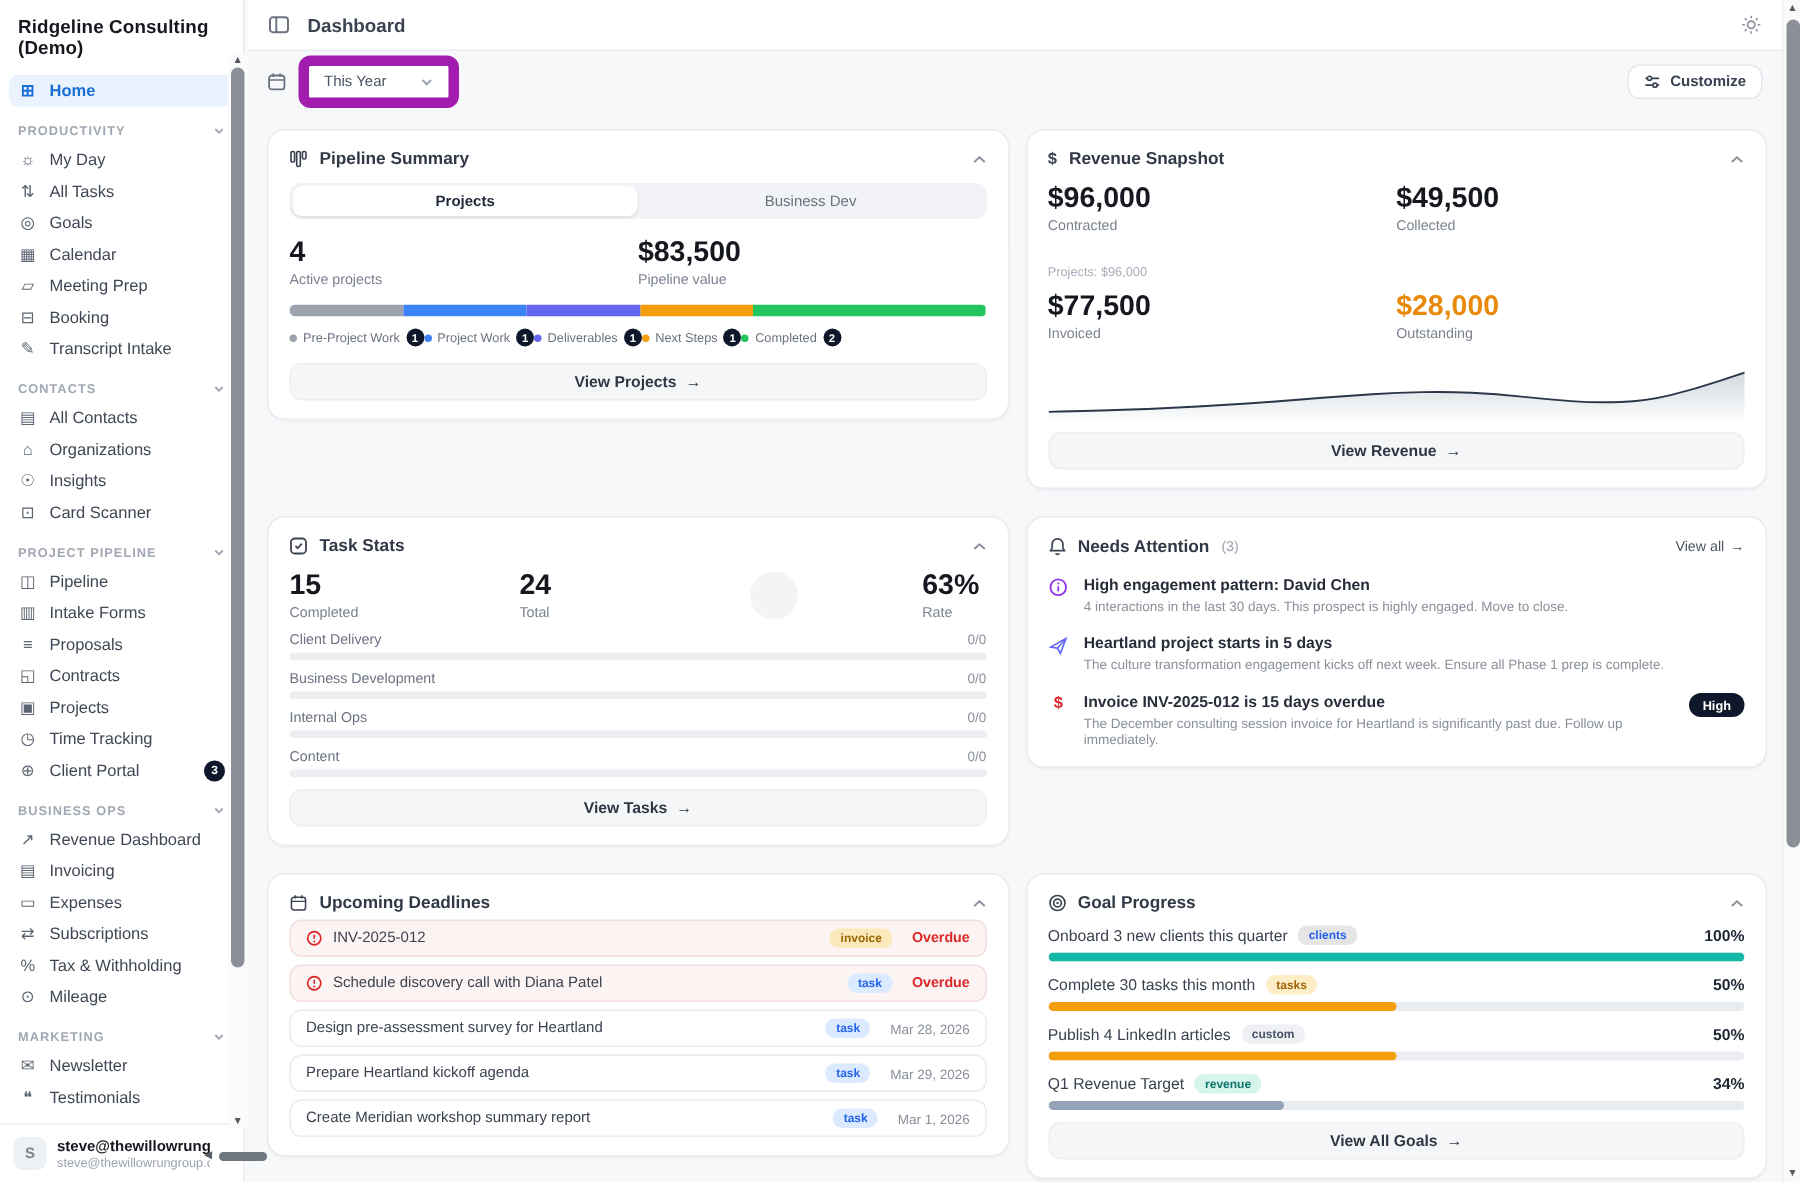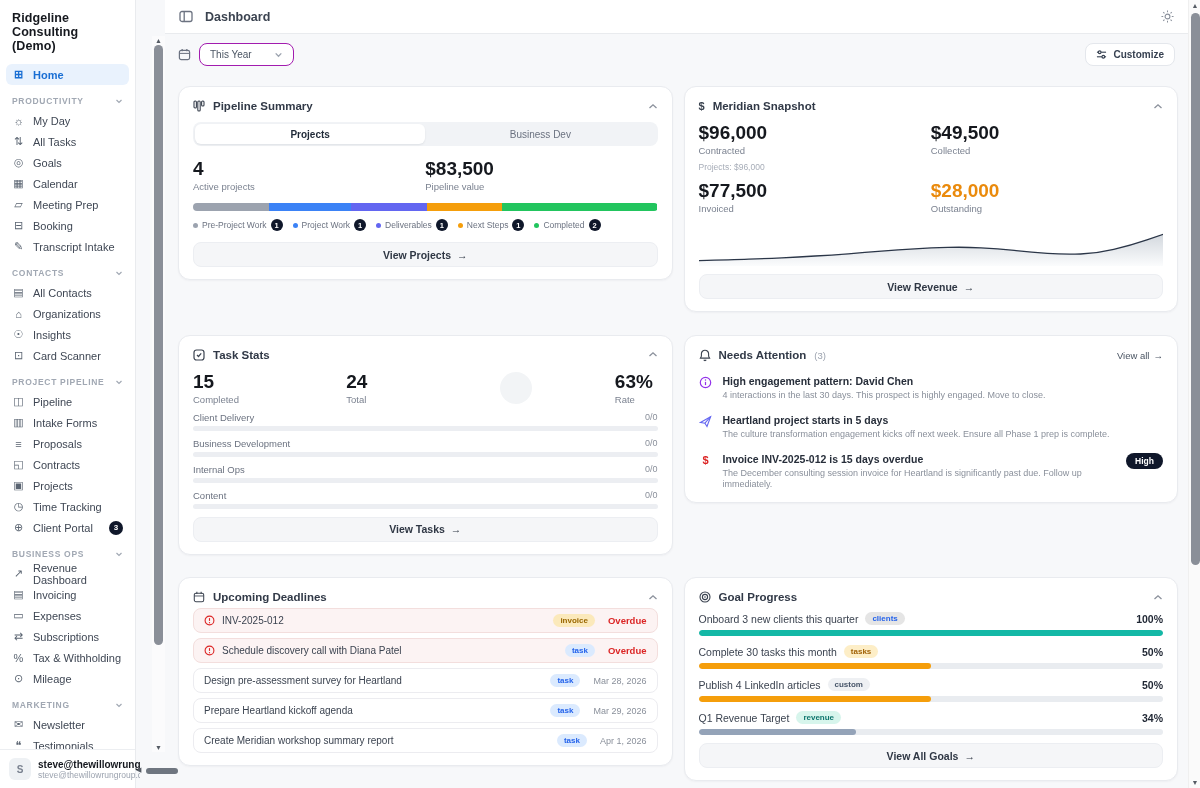--- a/index.html
+++ b/index.html
@@ -1,20 +1,20 @@
 <!DOCTYPE html>
 <html><head>
 <meta charset="utf-8">
 <style>
   * { box-sizing: border-box; margin: 0; padding: 0; }
   html,body { width:1200px; height:788px; overflow:hidden; }
   body { font-family:"Liberation Sans", sans-serif; background:#f7f8fa; position:relative; color:#1f2633; }
 
   
-  .sidebar { position:absolute; left:0; top:0; width:136px; height:788px; background:#fff; border-right:1px solid #e9ebee; display:flex; flex-direction:column; }
+  .sidebar { position:absolute; left:0; top:0; width:163px; height:788px; background:#fff; border-right:1px solid #e9ebee; display:flex; flex-direction:column; }
   .brand { padding:11px 12px 9px; font-size:12.5px; font-weight:bold; color:#15181e; letter-spacing:.1px; }
   .nav { flex:1; padding:2px 6px; overflow:hidden; }
   .nitem { display:flex; align-items:center; gap:8px; padding:0 6px; height:21px; border-radius:6px; font-size:11px; color:#3f4754; cursor:pointer; }
   .nitem.active { background:#e9f2fd; color:#1a6fd4; font-weight:bold; }
   .nitem.active .g { color:#1a6fd4; }
   .g { width:13px; text-align:center; color:#5b6572; font-size:11px; flex:none; }
   .sec { display:flex; align-items:center; justify-content:space-between; margin:11px 6px 4px; font-size:8.5px; font-weight:bold; letter-spacing:.7px; color:#a1a8b3; }
   .navybadge { margin-left:auto; background:#0f172a; color:#fff; font-size:8px; font-weight:bold; width:14px; height:14px; border-radius:50%; display:flex; align-items:center; justify-content:center; }
   .side-footer { border-top:1px solid #eceef1; padding:8px 9px; display:flex; gap:7px; align-items:center; }
   .avatar { width:22px; height:22px; border-radius:6px; background:#eef1f4; color:#7a8290; font-size:10px; font-weight:bold; display:flex; align-items:center; justify-content:center; flex:none; }
@@ -29,21 +29,21 @@
   .hscroll-arr { position:absolute; left:136px; top:766px; font-size:7px; color:#555b64; z-index:6; }
 
   
   .main { position:absolute; left:165px; right:12px; top:0; bottom:0; display:flex; flex-direction:column; overflow:hidden; }
   .topbar { height:34px; background:#fff; border-bottom:1px solid #e9ebee; display:flex; align-items:center; gap:12px; padding:0 14px; flex:none; }
   .ptoggle { color:#6b7280; display:flex; }
   .page-title { font-size:12.5px; font-weight:bold; color:#3b4350; }
   .theme { margin-left:auto; color:#8a909b; display:flex; }
   .filter-row { height:40px; display:flex; align-items:center; gap:8px; padding:0 13px; flex:none; }
   .cal-ic { color:#6b7280; display:flex; }
-  .select { display:flex; align-items:center; gap:22px; background:#fff; border:1px solid #a21caf; border-radius:8px; padding:5px 10px; font-size:10px; color:#4b5563; cursor:pointer; }
+  .select { display:flex; align-items:center; gap:22px; background:#fff; border:7px solid #a21caf; border-radius:8px; padding:5px 10px; font-size:10px; color:#4b5563; cursor:pointer; }
   .customize { margin-left:auto; display:flex; gap:6px; align-items:center; background:#fff; border:1px solid #e4e7ec; border-radius:8px; padding:5px 10px; font-size:10px; font-weight:bold; color:#374151; cursor:pointer; }
 
   .grid { flex:1; display:grid; grid-template-columns:1fr 1fr; column-gap:11px; row-gap:16px; padding:12px 10px 0 13px; align-items:start; overflow:hidden; }
   .card { background:#fff; border:1px solid #e9ebef; border-radius:12px; padding:13px 14px 12px; box-shadow:0 1px 2px rgba(16,24,40,.04); }
   .chead { display:flex; align-items:center; gap:8px; }
   .chead h2 { font-size:11.5px; font-weight:bold; color:#313947; }
   .chead .cnt { font-size:9.5px; color:#9ca3af; }
   .hicon { color:#3b4350; display:flex; flex:none; }
   .chev { margin-left:auto; color:#8a909b; display:flex; cursor:pointer; }
   .viewall { margin-left:auto; font-size:9.5px; color:#4b5563; display:flex; gap:4px; align-items:center; cursor:pointer; }
@@ -52,31 +52,31 @@
   
   .tabs { margin-top:10px; background:#f1f3f6; border-radius:8px; padding:2px; display:flex; height:24px; }
   .tab { flex:1; display:flex; align-items:center; justify-content:center; font-size:10px; color:#6b7280; border-radius:6px; cursor:pointer; }
   .tab.active { background:#fff; color:#1f2937; font-weight:bold; box-shadow:0 1px 2px rgba(16,24,40,.08); }
   .pstats { display:flex; margin-top:12px; }
   .pstats .blk1 { width:50%; }
   .bignum { font-size:19px; font-weight:bold; color:#15181e; line-height:22px; }
   .mlabel { font-size:9.5px; color:#7b8290; margin-top:1px; }
   .stackbar { margin-top:11px; height:8px; border-radius:99px; overflow:hidden; display:flex; }
   .seg { height:100%; }
-  .legend { display:flex; gap:10px; align-items:center; margin-top:8px; flex-wrap:wrap; }
+  .legend { display:flex; align-items:center; margin-top:8px; flex-wrap:wrap; }
   .litem { display:flex; gap:4px; align-items:center; font-size:8.5px; color:#6b7280; }
   .dot { width:5px; height:5px; border-radius:50%; flex:none; }
   .lbadge { background:#0f172a; color:#fff; width:12px; height:12px; border-radius:50%; font-size:7.5px; font-weight:bold; display:flex; align-items:center; justify-content:center; }
 
   
   .rgrid { display:grid; grid-template-columns:1fr 1fr; row-gap:8px; margin-top:10px; }
   .rv { font-size:19px; font-weight:bold; color:#15181e; line-height:22px; }
   .rv.orange { color:#ea8a0c; }
   .rl { font-size:9.5px; color:#7b8290; margin-top:1px; }
-  .rs { font-size:8.5px; color:#a7adb8; margin-top:6px; }
+  .rs { font-size:8.5px; color:#a7adb8; margin-top:20px; }
   .coll-label { font-size:9.5px; color:#7b8290; margin-top:9px; }
   .spark { width:100%; height:50px; margin-top:2px; display:block; }
 
   
   .tstats { display:flex; margin-top:10px; align-items:flex-start; }
   .tstats .tcol { width:33%; }
   .ratewrap { display:flex; gap:10px; align-items:center;justify-content:space-between; }
   .ratecircle { width:32px; height:32px; border-radius:50%; background:#f2f4f6; flex:none; }
   .trow { margin-top:7px; }
   .trow-top { display:flex; justify-content:space-between; font-size:9.5px; color:#6b7280;gap:21px; }
@@ -403,21 +403,21 @@
         <span>View Projects</span>
           <span>→</span>
       </div>
     </section>
 
     <section class="card">
       <div class="chead">
         <span class="hicon">
             <span style="font-size:11px;font-weight:bold;color:#3b4350">$</span>
           </span>
-        <h2>Meridian Snapshot</h2>
+        <h2>Revenue Snapshot</h2>
         <span class="chev">
             <svg width="10" height="7" viewBox="0 0 10 7">
               <polyline points="1.5,5 5,1.8 8.5,5" fill="none" stroke="#8a909b" stroke-width="1.3"></polyline>
             </svg>
           </span>
       </div>
       <div class="rgrid">
         <div>
           <div class="rv">$96,000</div>
           <div class="rl">Contracted</div>
@@ -623,21 +623,21 @@
         <span class="dl-date">Mar 28, 2026</span>
       </div>
       <div class="dl">
         <span>Prepare Heartland kickoff agenda</span>
         <span class="tag" style="background: rgb(219, 234, 254); color: rgb(37, 99, 235);">task</span>
         <span class="dl-date">Mar 29, 2026</span>
       </div>
       <div class="dl">
         <span>Create Meridian workshop summary report</span>
         <span class="tag" style="background: rgb(219, 234, 254); color: rgb(37, 99, 235);">task</span>
-        <span class="dl-date">Apr 1, 2026</span>
+        <span class="dl-date">Mar 1, 2026</span>
       </div>
     </section>
 
     <section class="card">
       <div class="chead">
         <span class="hicon">
           <svg width="12" height="12" viewBox="0 0 12 12">
               <circle cx="6" cy="6" r="5" fill="none" stroke="#3b4350" stroke-width="1.1"></circle>
               <circle cx="6" cy="6" r="2.6" fill="none" stroke="#3b4350" stroke-width="1.1"></circle>
               <circle cx="6" cy="6" r="0.8" fill="#3b4350"></circle>

